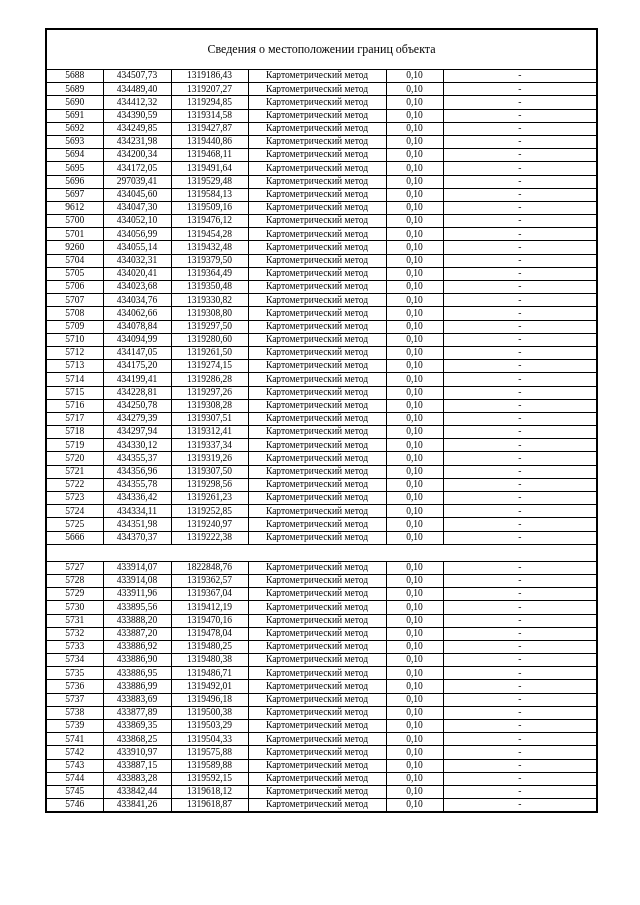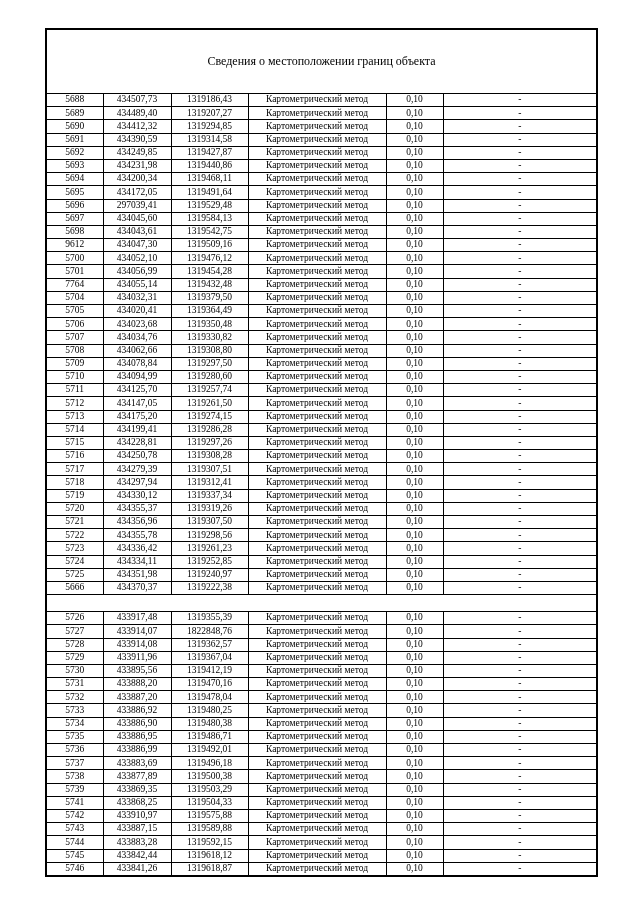--- a/index.html
+++ b/index.html
@@ -27,21 +27,21 @@
     border: 2px solid #000;
   }
   table.boundary-table th.title-cell {
     border: 1px solid #000;
     font-size: 12px;
     font-weight: normal;
     text-align: center;
     vertical-align: middle;
     height: 31px;
     color: #000;
-    padding: 16px;
+    padding: 4px;
   }
   table.boundary-table td {
     border: 1px solid #000;
     font-size: 9.5px;
     line-height: 1;
     color: #000;
     text-align: center;
     vertical-align: middle;
     height: 12.2px;
     padding: 0;
@@ -148,28 +148,20 @@
         </tr>
         <tr>
           <td>5697</td>
           <td>434045,60</td>
           <td>1319584,13</td>
           <td>Картометрический метод</td>
           <td>0,10</td>
           <td>-</td>
         </tr>
         <tr>
-          <td>5698</td>
-          <td>434043,61</td>
-          <td>1319542,75</td>
-          <td>Картометрический метод</td>
-          <td>0,10</td>
-          <td>-</td>
-        </tr>
-        <tr>
           <td>9612</td>
           <td>434047,30</td>
           <td>1319509,16</td>
           <td>Картометрический метод</td>
           <td>0,10</td>
           <td>-</td>
         </tr>
         <tr>
           <td>5700</td>
           <td>434052,10</td>
@@ -180,21 +172,21 @@
         </tr>
         <tr>
           <td>5701</td>
           <td>434056,99</td>
           <td>1319454,28</td>
           <td>Картометрический метод</td>
           <td>0,10</td>
           <td>-</td>
         </tr>
         <tr>
-          <td>7764</td>
+          <td>9260</td>
           <td>434055,14</td>
           <td>1319432,48</td>
           <td>Картометрический метод</td>
           <td>0,10</td>
           <td>-</td>
         </tr>
         <tr>
           <td>5704</td>
           <td>434032,31</td>
           <td>1319379,50</td>
@@ -244,28 +236,20 @@
         </tr>
         <tr>
           <td>5710</td>
           <td>434094,99</td>
           <td>1319280,60</td>
           <td>Картометрический метод</td>
           <td>0,10</td>
           <td>-</td>
         </tr>
         <tr>
-          <td>5711</td>
-          <td>434125,70</td>
-          <td>1319257,74</td>
-          <td>Картометрический метод</td>
-          <td>0,10</td>
-          <td>-</td>
-        </tr>
-        <tr>
           <td>5712</td>
           <td>434147,05</td>
           <td>1319261,50</td>
           <td>Картометрический метод</td>
           <td>0,10</td>
           <td>-</td>
         </tr>
         <tr>
           <td>5713</td>
           <td>434175,20</td>
@@ -373,28 +357,20 @@
         <tr>
           <td>5666</td>
           <td>434370,37</td>
           <td>1319222,38</td>
           <td>Картометрический метод</td>
           <td>0,10</td>
           <td>-</td>
         </tr>
         <tr class="spacer-row">
           <td colspan="6"></td>
-        </tr>
-        <tr>
-          <td>5726</td>
-          <td>433917,48</td>
-          <td>1319355,39</td>
-          <td>Картометрический метод</td>
-          <td>0,10</td>
-          <td>-</td>
         </tr>
         <tr>
           <td>5727</td>
           <td>433914,07</td>
           <td>1822848,76</td>
           <td>Картометрический метод</td>
           <td>0,10</td>
           <td>-</td>
         </tr>
         <tr>

